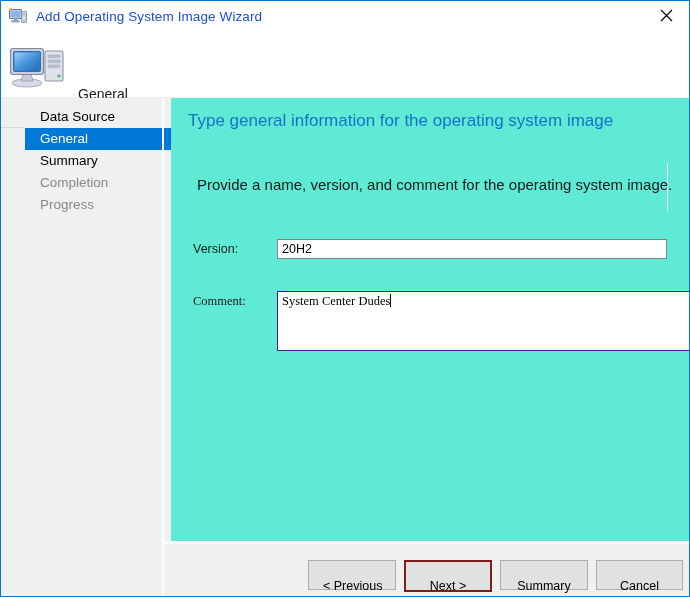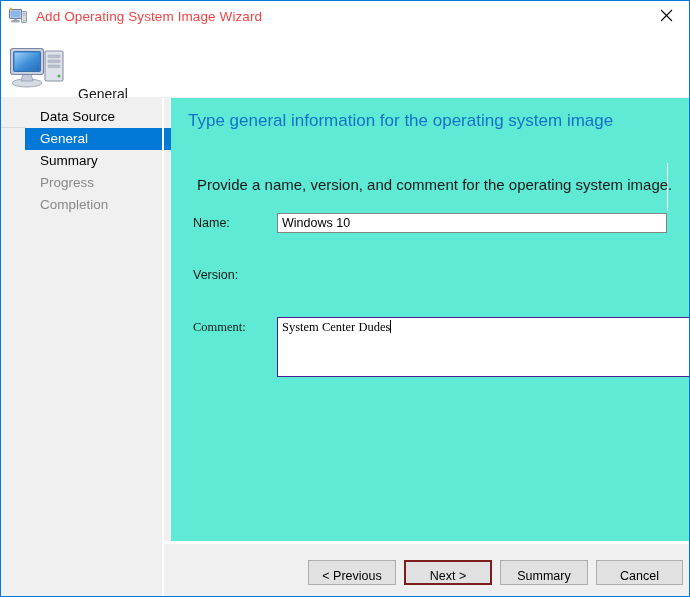--- a/index.html
+++ b/index.html
@@ -35,21 +35,21 @@
   .titlebar-icon {
     width: 20px;
     height: 20px;
     margin-left: 7px;
     margin-right: 8px;
     flex: 0 0 auto;
     position: relative;
   }
   .title-text {
     font-size: 13.5px;
-    color: #ef4444;
+    color: #1d4ed8;
     letter-spacing: 0.1px;
     white-space: nowrap;
     text-align: right;
   }
   .close-button {
     position: absolute;
     right: 0; top: 0;
     width: 45px;
     height: 29px;
     display: flex;
@@ -269,21 +269,21 @@
     box-sizing: border-box;
     background: #e1e1e1;
     border: 1px solid #adadad;
     font-family: "Liberation Sans", sans-serif;
     font-size: 12.5px;
     color: #000000;
     text-align: center;
     line-height: 23px;
     cursor: default;
     white-space: nowrap;
-    padding: 4px;
+    padding: 14px;
   }
   .btn.default {
     border: 2px solid #7f1d1d;
     line-height: 21px;
   }
   .btn-prev { left: 144px; width: 88px; }
   .btn-next { left: 240px; width: 88px; }
   .btn-summary { left: 336px; width: 88px; }
   .btn-cancel { left: 432px; width: 87px; }
 </style>
@@ -338,40 +338,37 @@
       </svg>
     </div>
     <div class="header-title">General</div>
     <div class="header-rule"></div>
   </div>
 
   <div class="sidebar">
     <div class="nav-item first">Data Source</div>
     <div class="nav-item selected">General</div>
     <div class="nav-item">Summary</div>
+    <div class="nav-item disabled">Completion</div>
     <div class="nav-item disabled">Progress</div>
-    <div class="nav-item disabled">Completion</div>
   </div>
 
   <div class="footer-divider-v"></div>
 
   <div class="content">
     <div class="content-heading">Type general information for the operating system image</div>
     <div class="ghost-scroll"></div>
     <div class="content-desc">Provide a name, version, and comment for the operating system image.</div>
 
     <div class="form">
 
-      <div class="form-row row-name">
-        <span class="field-label">Name:</span>
-        <input class="text-input" type="text" value="Windows 10" style="">
-      </div>
 
       <div class="form-row row-ver">
         <span class="field-label">Version:</span>
+        <input class="text-input" type="text" value="20H2" style="">
       </div>
 
       <div class="form-row row-comm">
         <span class="field-label">Comment:</span>
         <div class="comment-box">
           <div class="comment-text"><span>System Center Dudes</span><span class="caret"></span></div>
           <div class="comment-scroll">
             <div class="scroll-arrow up">
               <svg width="9" height="6" viewBox="0 0 9 6">
                   <path d="M0.8 5 L4.5 1.2 L8.2 5" stroke="#a0a0a0" stroke-width="1.3" fill="none"></path>

